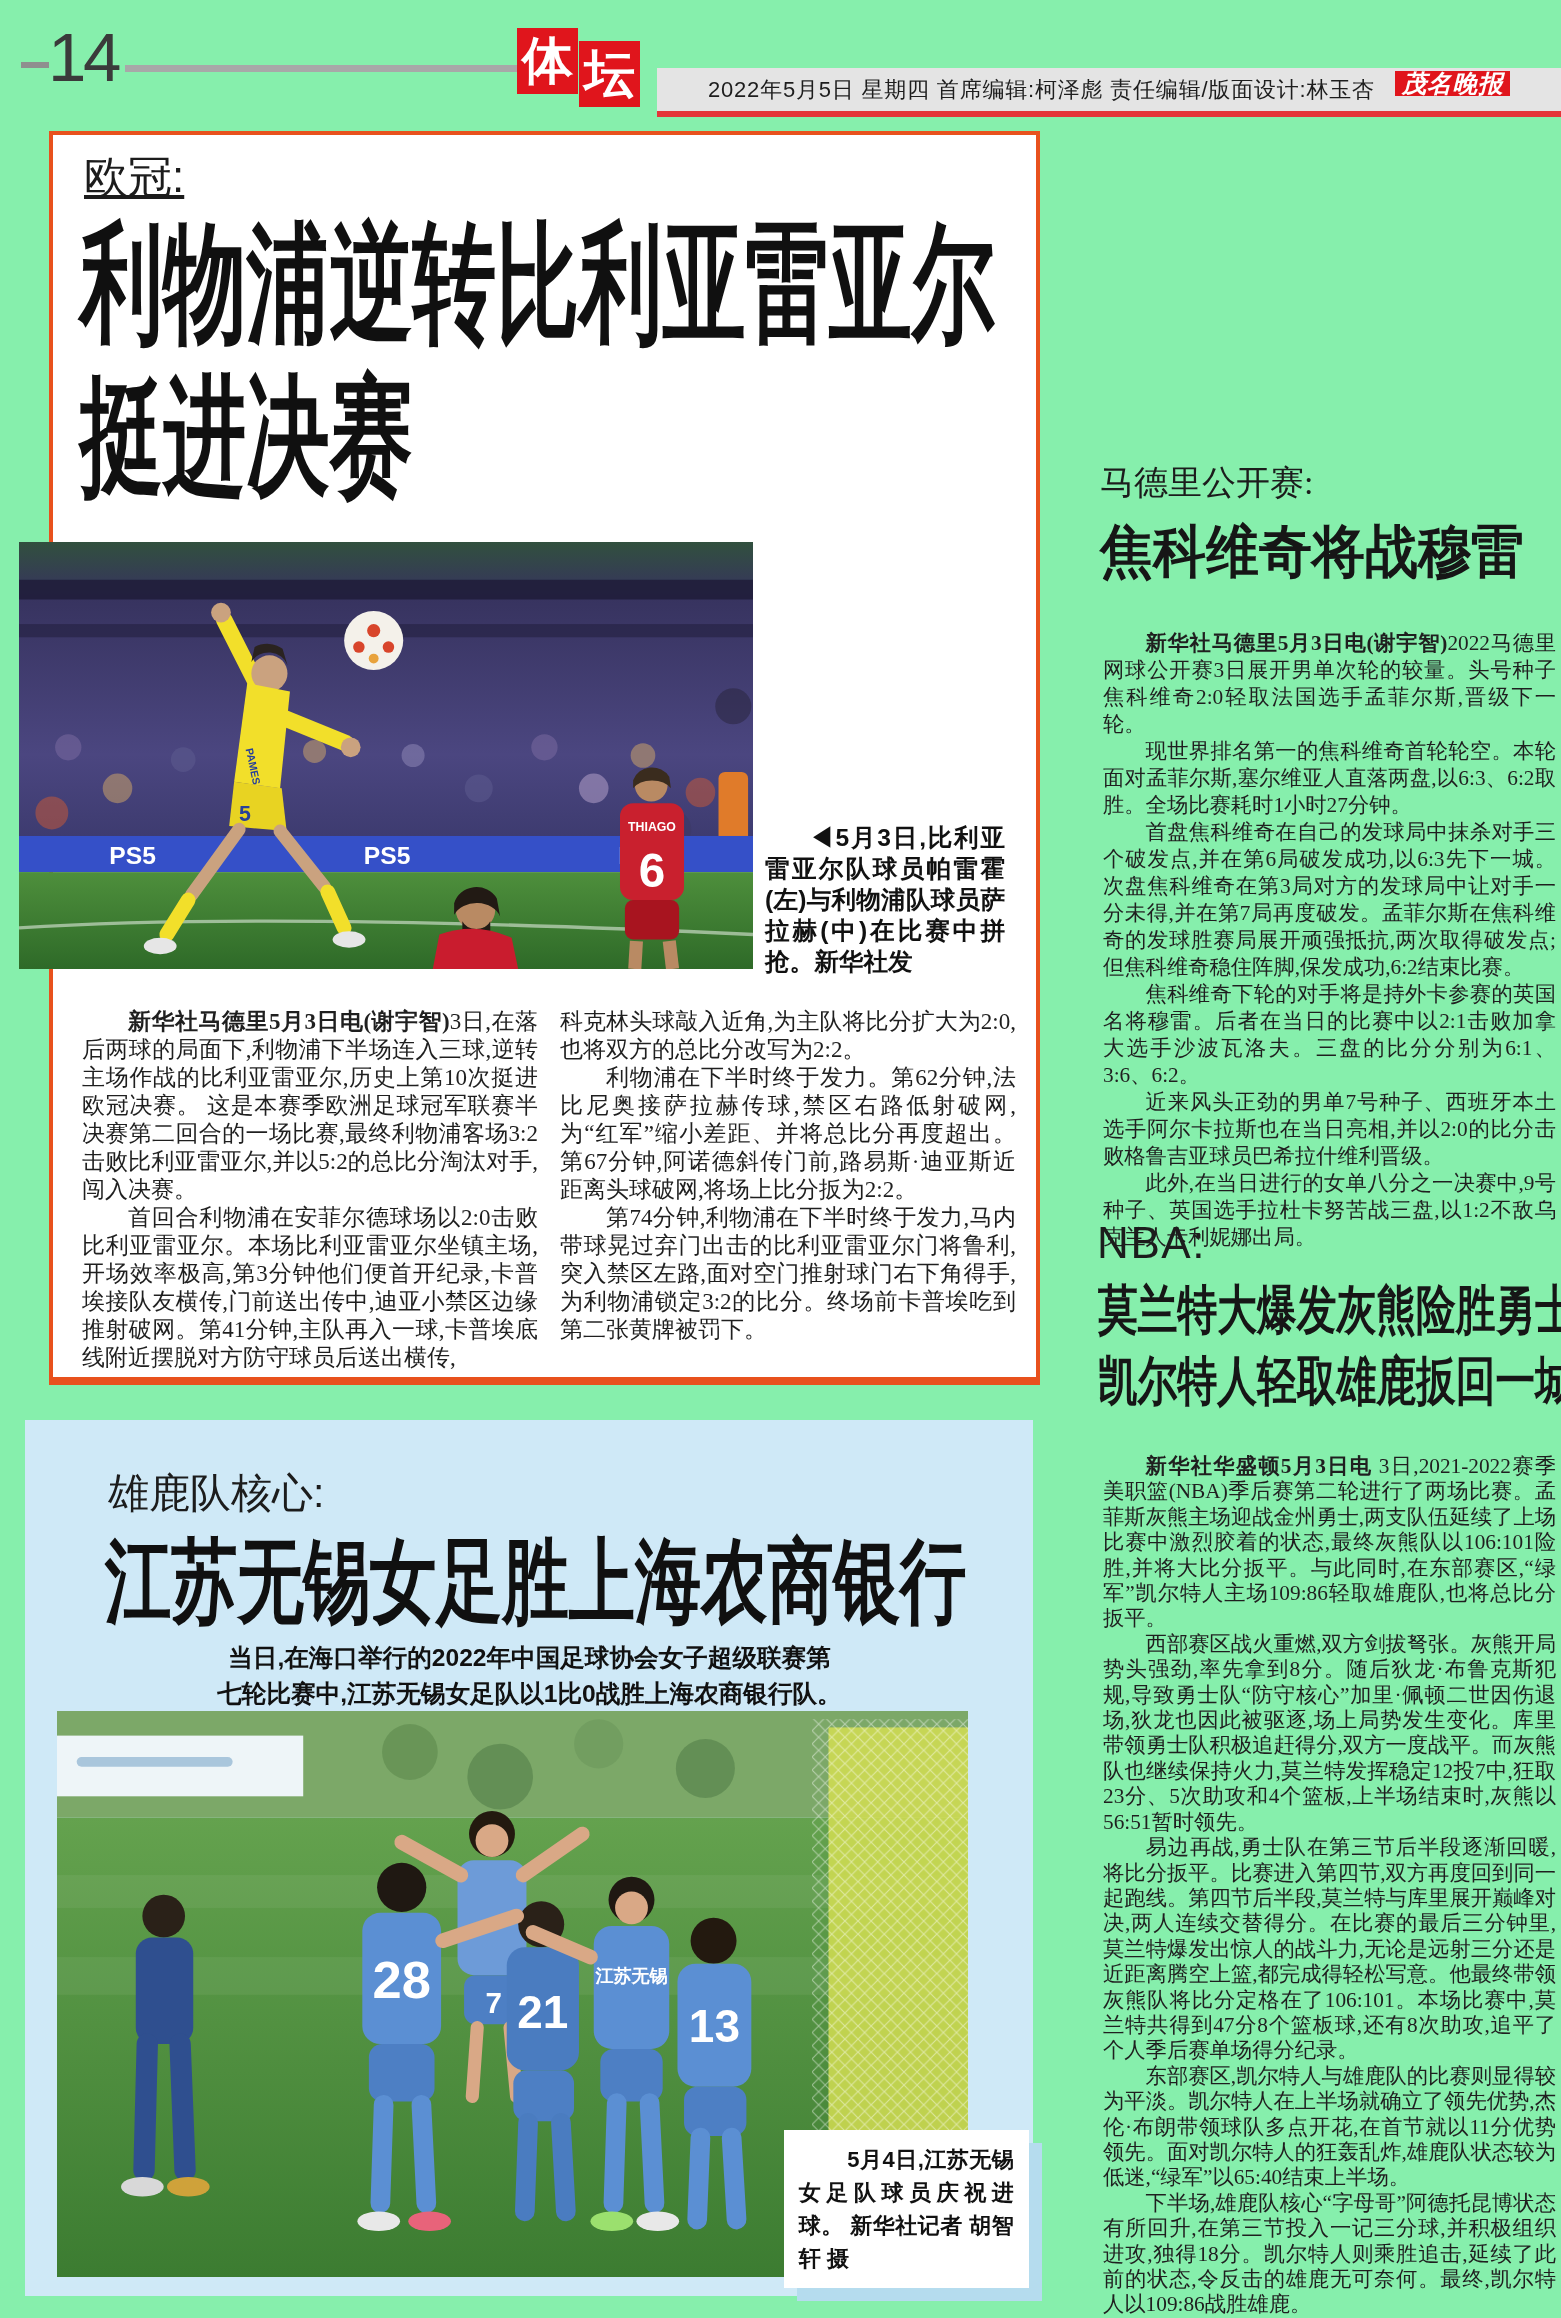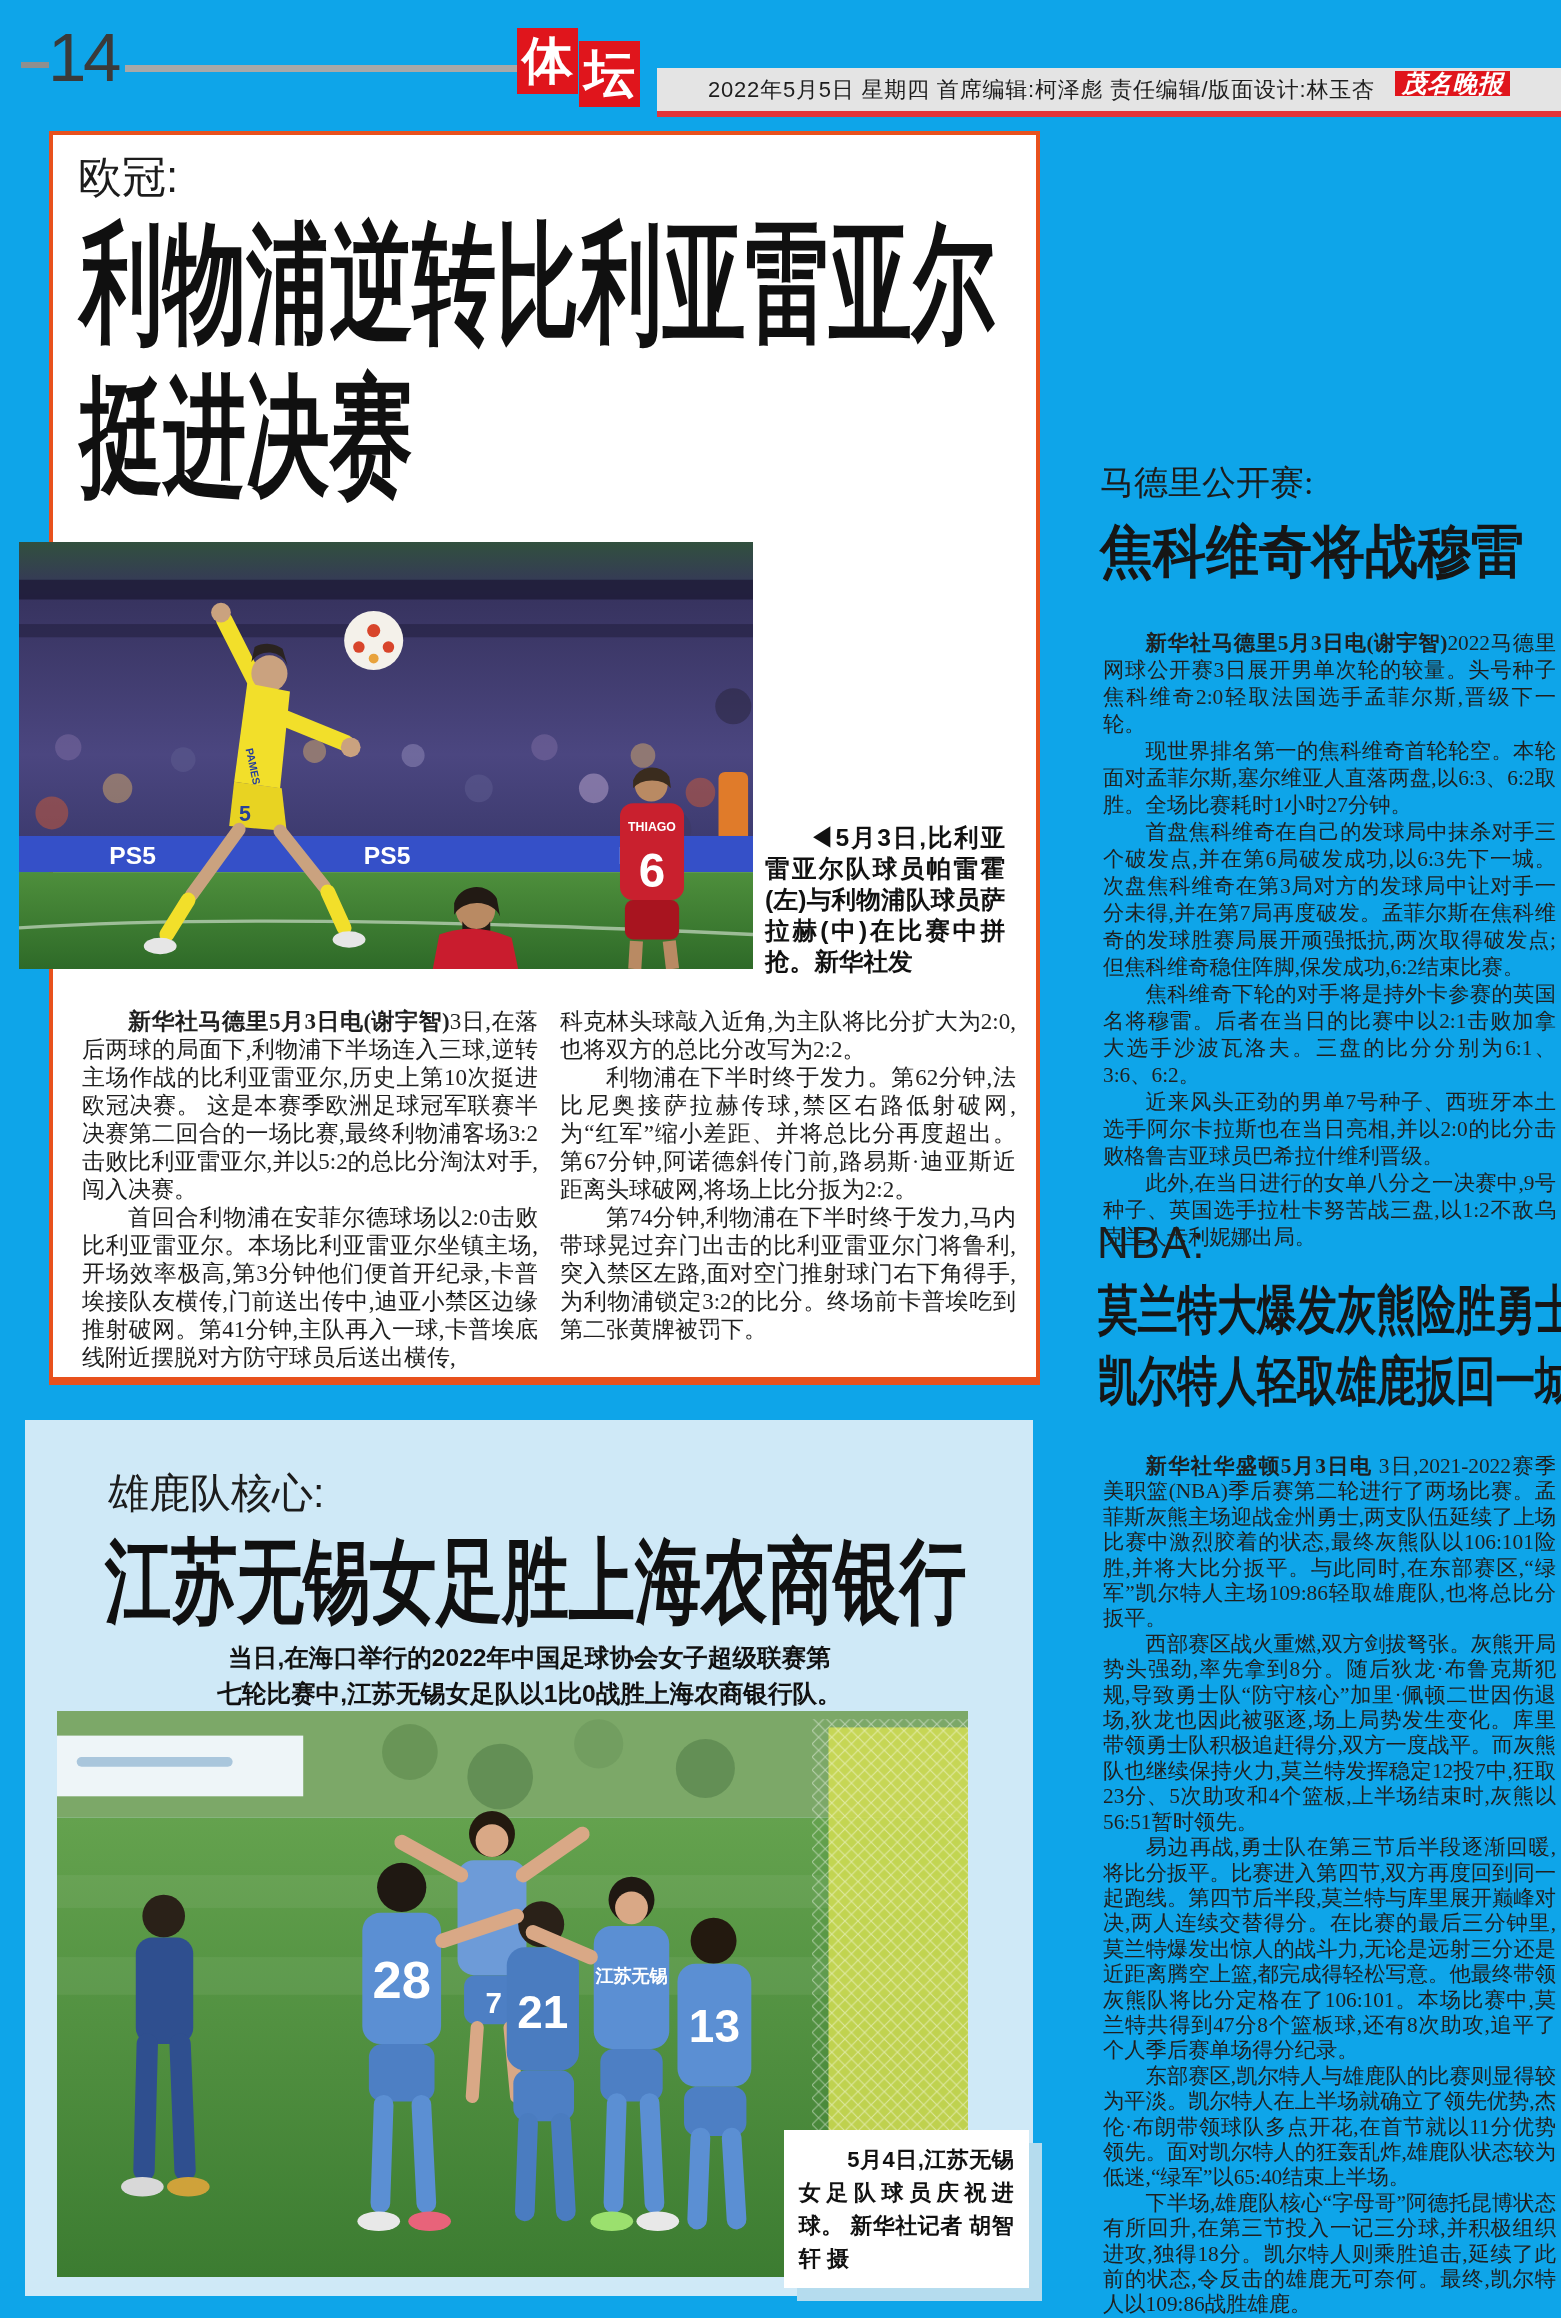--- a/index.html
+++ b/index.html
@@ -1,35 +1,35 @@
 <!DOCTYPE html>
 <html style="font-size:13px"><head>
 <meta charset="utf-8">
 <style>
   html,body{margin:0;padding:0;background:#fff;}
-  #page{position:relative;width:1562px;height:2319px;background:#0ea5e9;overflow:hidden;
+  #page{position:relative;width:1562px;height:2319px;background:#86efac;overflow:hidden;
         font-family:"Liberation Sans",sans-serif;color:#161616;}
   .abs{position:absolute;}
   
   .pn-dash{left:21.3px;top:62px;width:28px;height:5.7px;background:#8f8f8f;}
   .page-num{left:48px;top:18px;font-size:69px;font-weight:500;color:#3a3a3a;letter-spacing:-3.3px;}
   .head-line{left:125px;top:65px;width:392px;height:7.4px;background:#a8a8a8;}
   .logo-sq{width:61px;height:66px;background:#e0151c;color:#fff;display:flex;align-items:center;justify-content:center;
            font-size:51px;font-weight:700;}
   .logo-sq.s1{left:517px;top:28px;}
   .logo-sq.s2{left:579px;top:41px;}
   .gray-bar{left:657px;top:68px;width:905px;height:43px;background:#e4e4e4;display:flex;align-items:center;}
   .dateline{margin-left:51px;font-size:22px;color:#1d1d1d;letter-spacing:0.8px;}
   .red-line{left:657px;top:111px;width:905px;height:5.7px;background:#e43438;}
   .paper-logo{left:1395px;top:71px;width:115px;height:25px;background:#e0151c;color:#fff;display:flex;align-items:center;justify-content:center;
               font-family:"Liberation Serif",serif;font-style:italic;font-weight:700;font-size:24.6px;letter-spacing:0.8px;}
   
   .main-frame{left:49px;top:131px;width:983px;height:1242px;border:4.1px solid #e8511d;border-bottom-width:8.2px;background:#fff;}
   .kicker{font-weight:400;color:#1c1c1c;}
-  .lead-kicker{left:78px;top:148px;font-size:44px;}
+  .lead-kicker{left:84px;top:148px;font-size:44px;text-decoration:underline;}
   .lead-headline{left:80px;top:207px;font-size:130px;line-height:153px;font-weight:900;color:#101010;white-space:nowrap;}
   .squeeze{display:inline-block;transform-origin:0 50%;}
   .lead-headline .squeeze{transform:scaleX(0.64);}
   
   .match-photo{left:19px;top:542px;width:734px;height:427px;}
   .photo-caption{left:765px;top:822px;width:240px;font-size:24.6px;font-weight:600;line-height:31px;
                  text-align:justify;text-indent:1.8em;color:#111;}
   
   .bodytext{font-family:"Liberation Serif",serif;color:#1f1f1f;text-align:justify;}
   .col1{left:82px;top:1008px;width:456px;font-size:23px;line-height:28px;}

